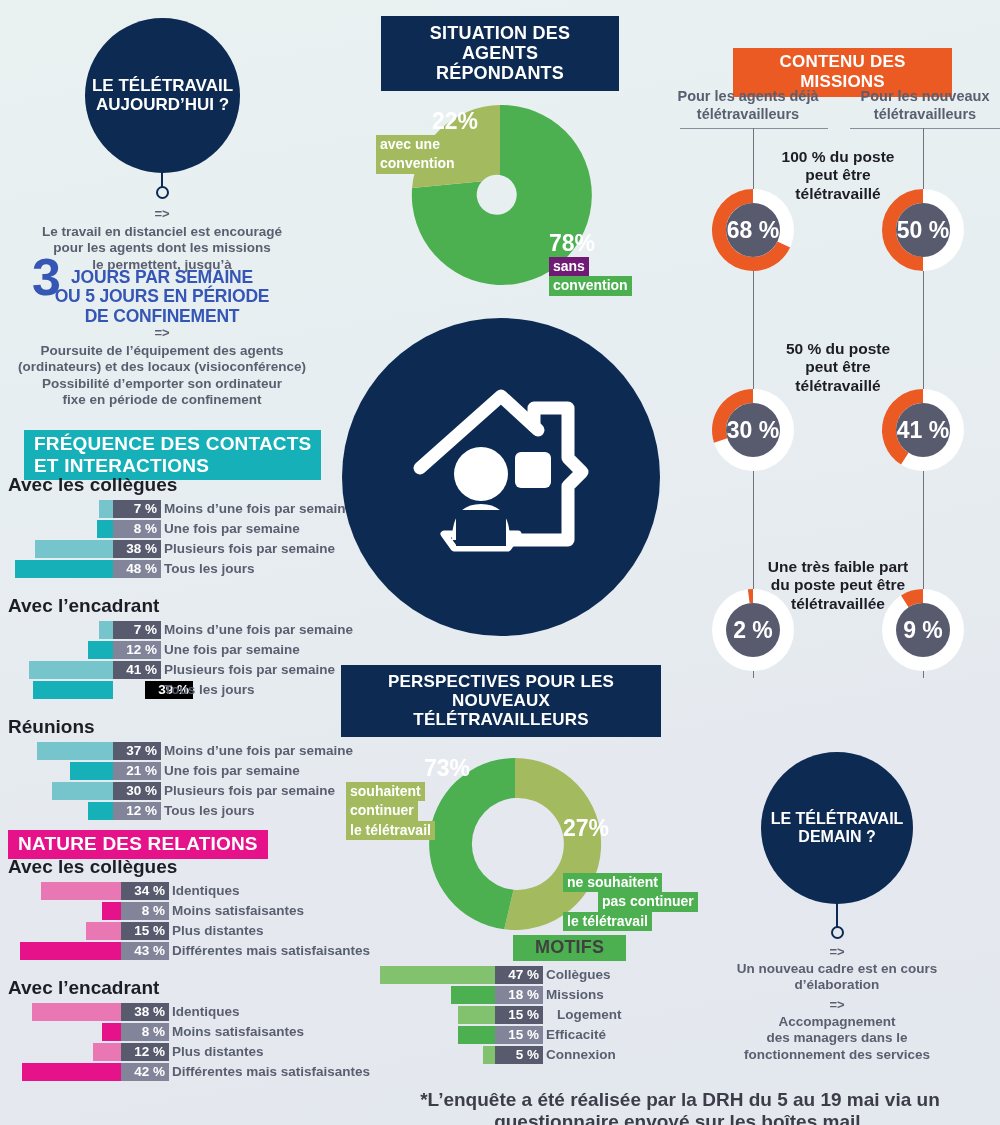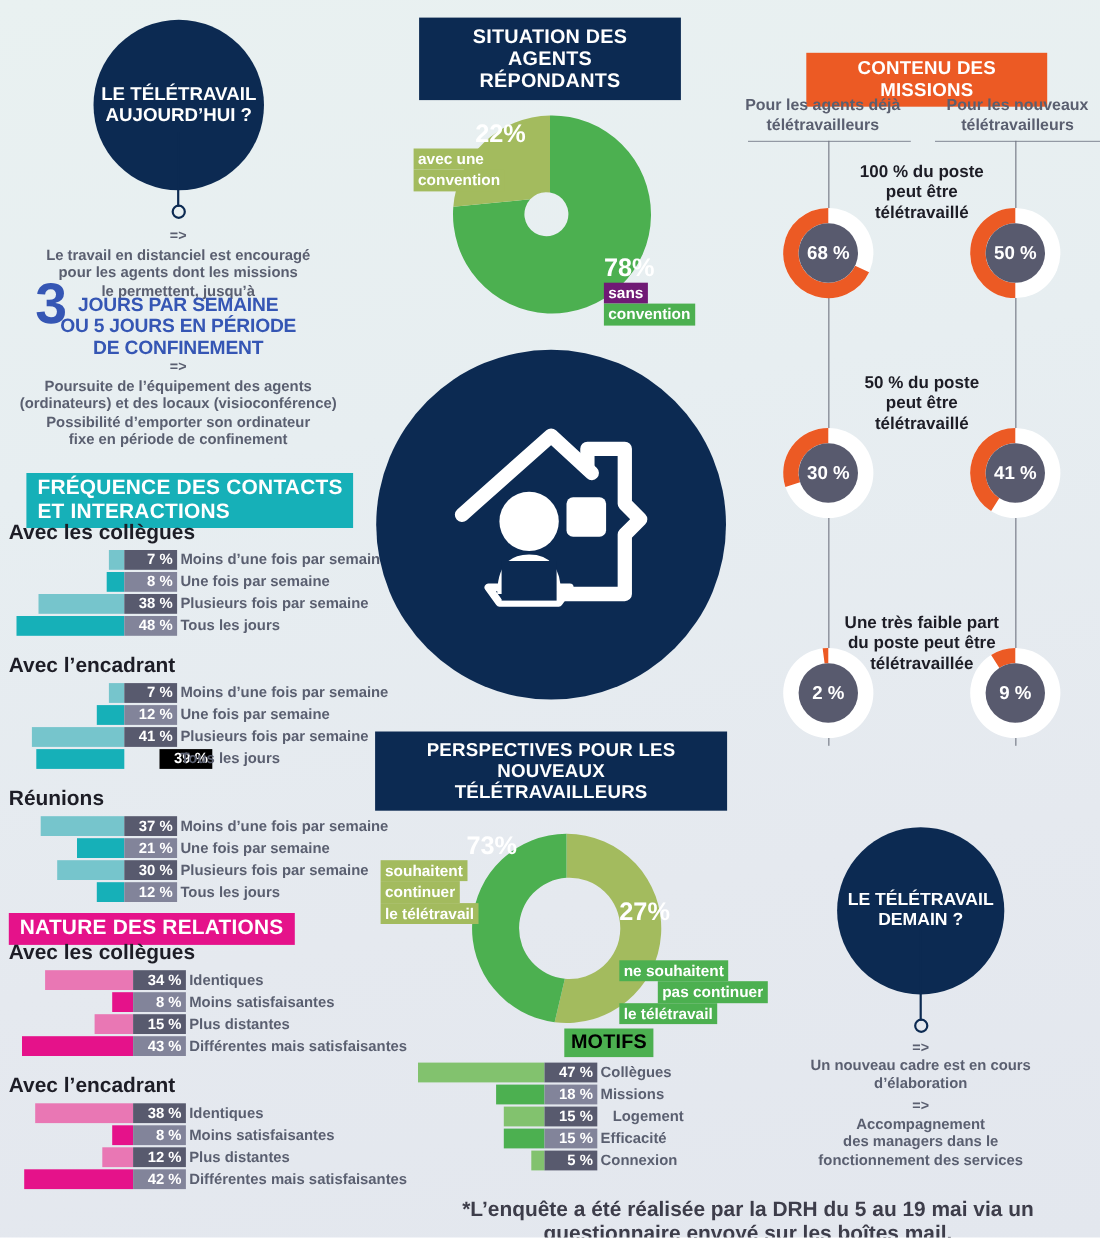--- a/index.html
+++ b/index.html
@@ -27,22 +27,22 @@
   .banner-teal {
     background: #16b0b8; color: #fff; font-weight: bold;
     line-height: 1.14; padding: 3px 10px 4px; display: inline-block;
     letter-spacing: .2px;
   }
   .banner-pink {
     background: #e5128a; color: #fff; font-weight: bold;
     padding: 3px 10px 4px; display: inline-block; letter-spacing: .2px;
   }
   .banner-green {
-    background: #4cb050; color: #000000; font-weight: bold;
-    padding: 2px 6px 3px; display: inline-block; letter-spacing: .2px;
+    background: #4cb050; color: #404040; font-weight: bold;
+    padding: 2px 22px 3px; display: inline-block; letter-spacing: .2px;
   }
 
   
   .bubble {
     background: #0c2a52; border-radius: 50%;
     display: flex; align-items: center; justify-content: center;
     color: #fff; font-weight: bold; text-align: center; line-height: 1.1;
   }
   .stem { background: #0c2a52; width: 2px; }
   .stem-dot {
@@ -91,21 +91,21 @@
   }
   .col-rule { height: 1px; background: #8a8f9c; }
   .col-line { width: 1px; background: #6f7480; }
   .mini-title {
     text-align: center; font-weight: bold; font-size: 15.5px;
     color: #1d1d26; line-height: 1.18;
   }
   .ring-num {
     position: absolute; inset: 0; display: flex;
     align-items: center; justify-content: center;
-    color: #fff; font-weight: bold; font-size: 17px;
+    color: #fff; font-weight: bold; font-size: 23px;
   }
   .footnote { font-size: 19px; color: #3d3d4a; font-weight: bold; }
 </style>
 </head>
 <body>
 
 <div class="stage">
 
   <div class="abs bubble" style="left:85px; top:18px; width:155px; height:155px; font-size:17px;">
     <span class="ml">LE TÉLÉTRAVAIL<br>AUJOURD’HUI ?</span>

